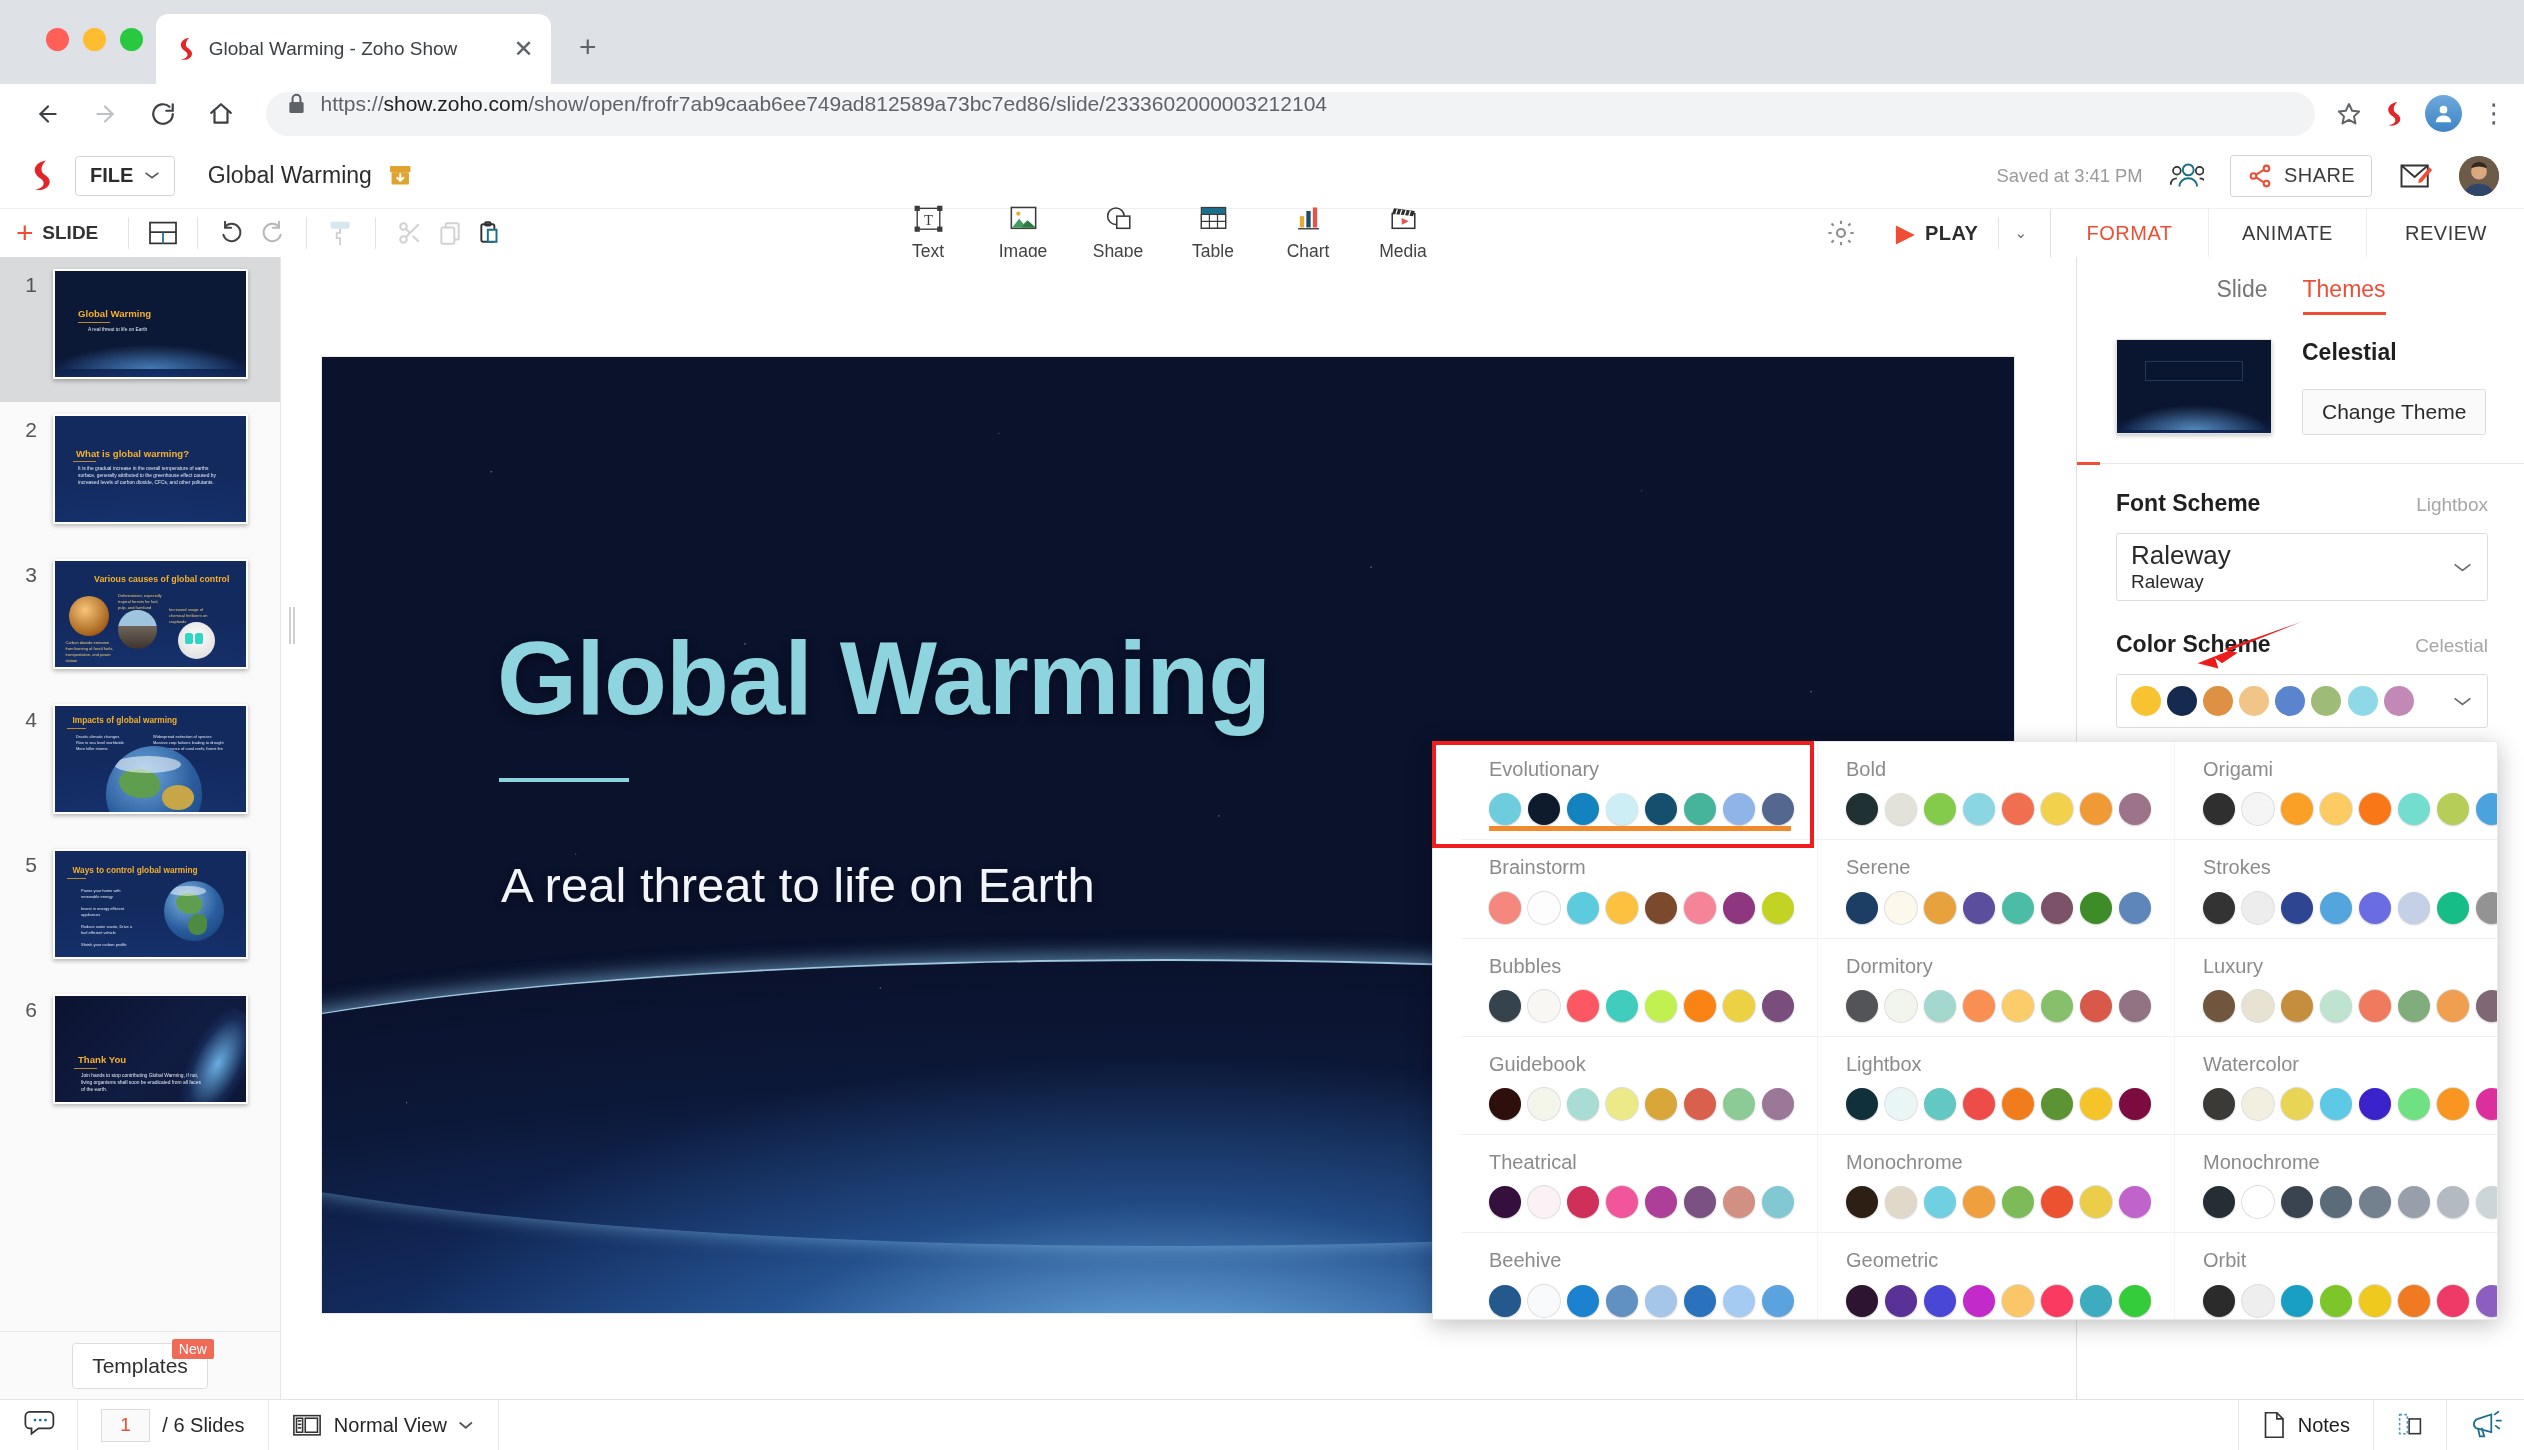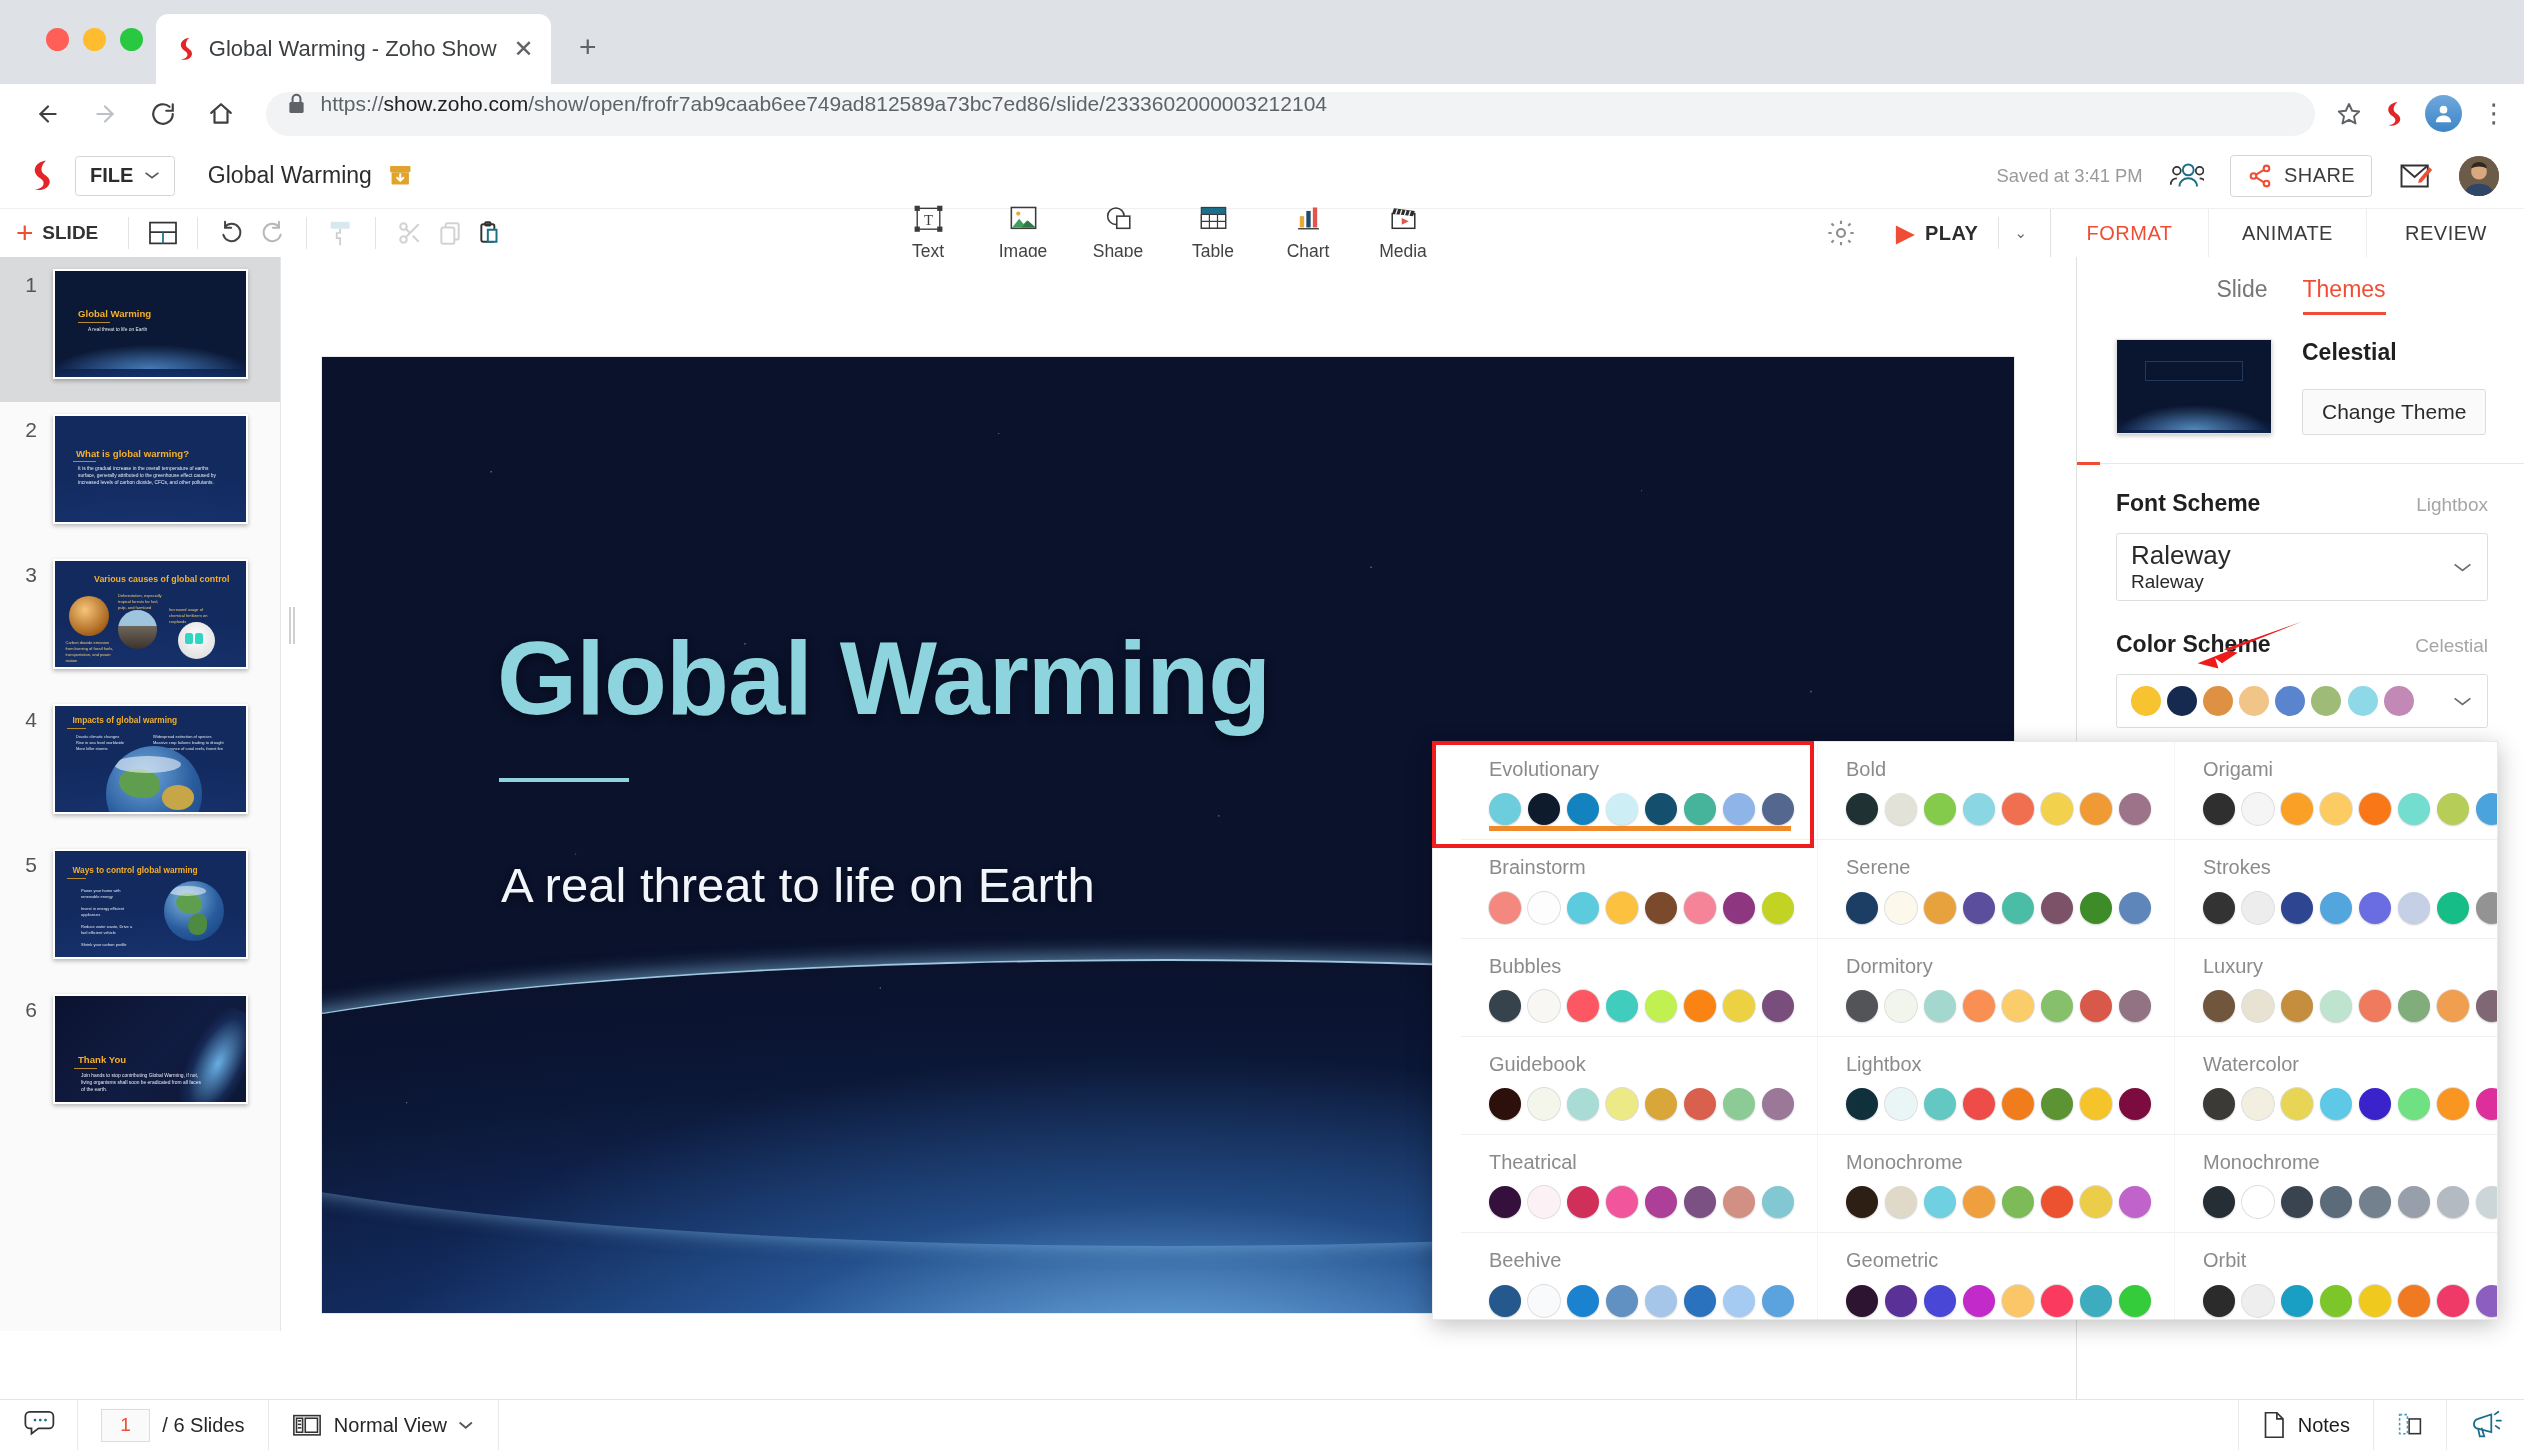--- a/index.html
+++ b/index.html
@@ -17,21 +17,21 @@
   .tl-yellow { background: #febc2e; }
   .tl-green { background: #28c840; }
 
   .tab {
     position: absolute; left: 156px; top: 14px; width: 395px; height: 70px;
     background: #ffffff; border-radius: 12.3px 12.3px 0 0;
     display: flex; align-items: center; padding: 0 17.5px; gap: 12.3px;
   }
   .tab-favicon { width: 23px; height: 26px; flex: 0 0 auto; }
   .tab-title {
-    font-size: 22px; color: #3c4043; white-space: nowrap; overflow: hidden;
+    font-size: 19px; color: #3c4043; white-space: nowrap; overflow: hidden;
     text-overflow: ellipsis; flex: 1 1 auto;
   }
   .tab-close { font-size: 24px; color: #5f6368; cursor: pointer; line-height: 1; }
   .new-tab {
     position: absolute; left: 579px; top: 32px; font-size: 30px;
     color: #5f6368; line-height: 1; cursor: pointer; font-weight: 300;
   }
 
   .toolbar-row {
     position: absolute; top: 84px; left: 0; width: 2525px; height: 59px;
@@ -669,20 +669,26 @@
       <div class="thumb-img">
         <div class="th-sky" style="background:linear-gradient(135deg, #0b1330 0%, #111c42 55%, #0d1736 100%)"></div>
         <div style="position:absolute;right:-10%;top:-10%;width:95%;height:120%;background:radial-gradient(ellipse 22% 70% at 75% 45%, rgba(120,200,255,.85), rgba(60,130,220,.15) 55%, transparent 75%);transform:rotate(26deg);"></div>
         <div class="th-title" style="left:23px; top:58px;">Thank You</div>
         <div class="th-rule" style="left:19px; top:72px; width:23px;"></div>
         <div class="th-sub" style="left:26px; top:77px; width:123px;">Join hands to stop contributing Global Warming, if not, living organisms shall soon be eradicated from all faces of the earth.</div>
       </div>
     </div>
   </div>
 
+  <div class="templates-bar">
+    <div class="templates-btn">
+      <span>Templates</span>
+      <span class="new-badge">New</span>
+    </div>
+  </div>
 
   <div class="canvas-area">
     <div class="slide-canvas">
       <div class="sc-bg"></div>
       <div class="sc-stars"></div>
       <div class="sc-horizon"></div>
       <div class="sc-arc"></div>
       <div class="slide-title">Global Warming</div>
       <div class="slide-rule"></div>
       <div class="slide-sub">A real threat to life on Earth</div>

